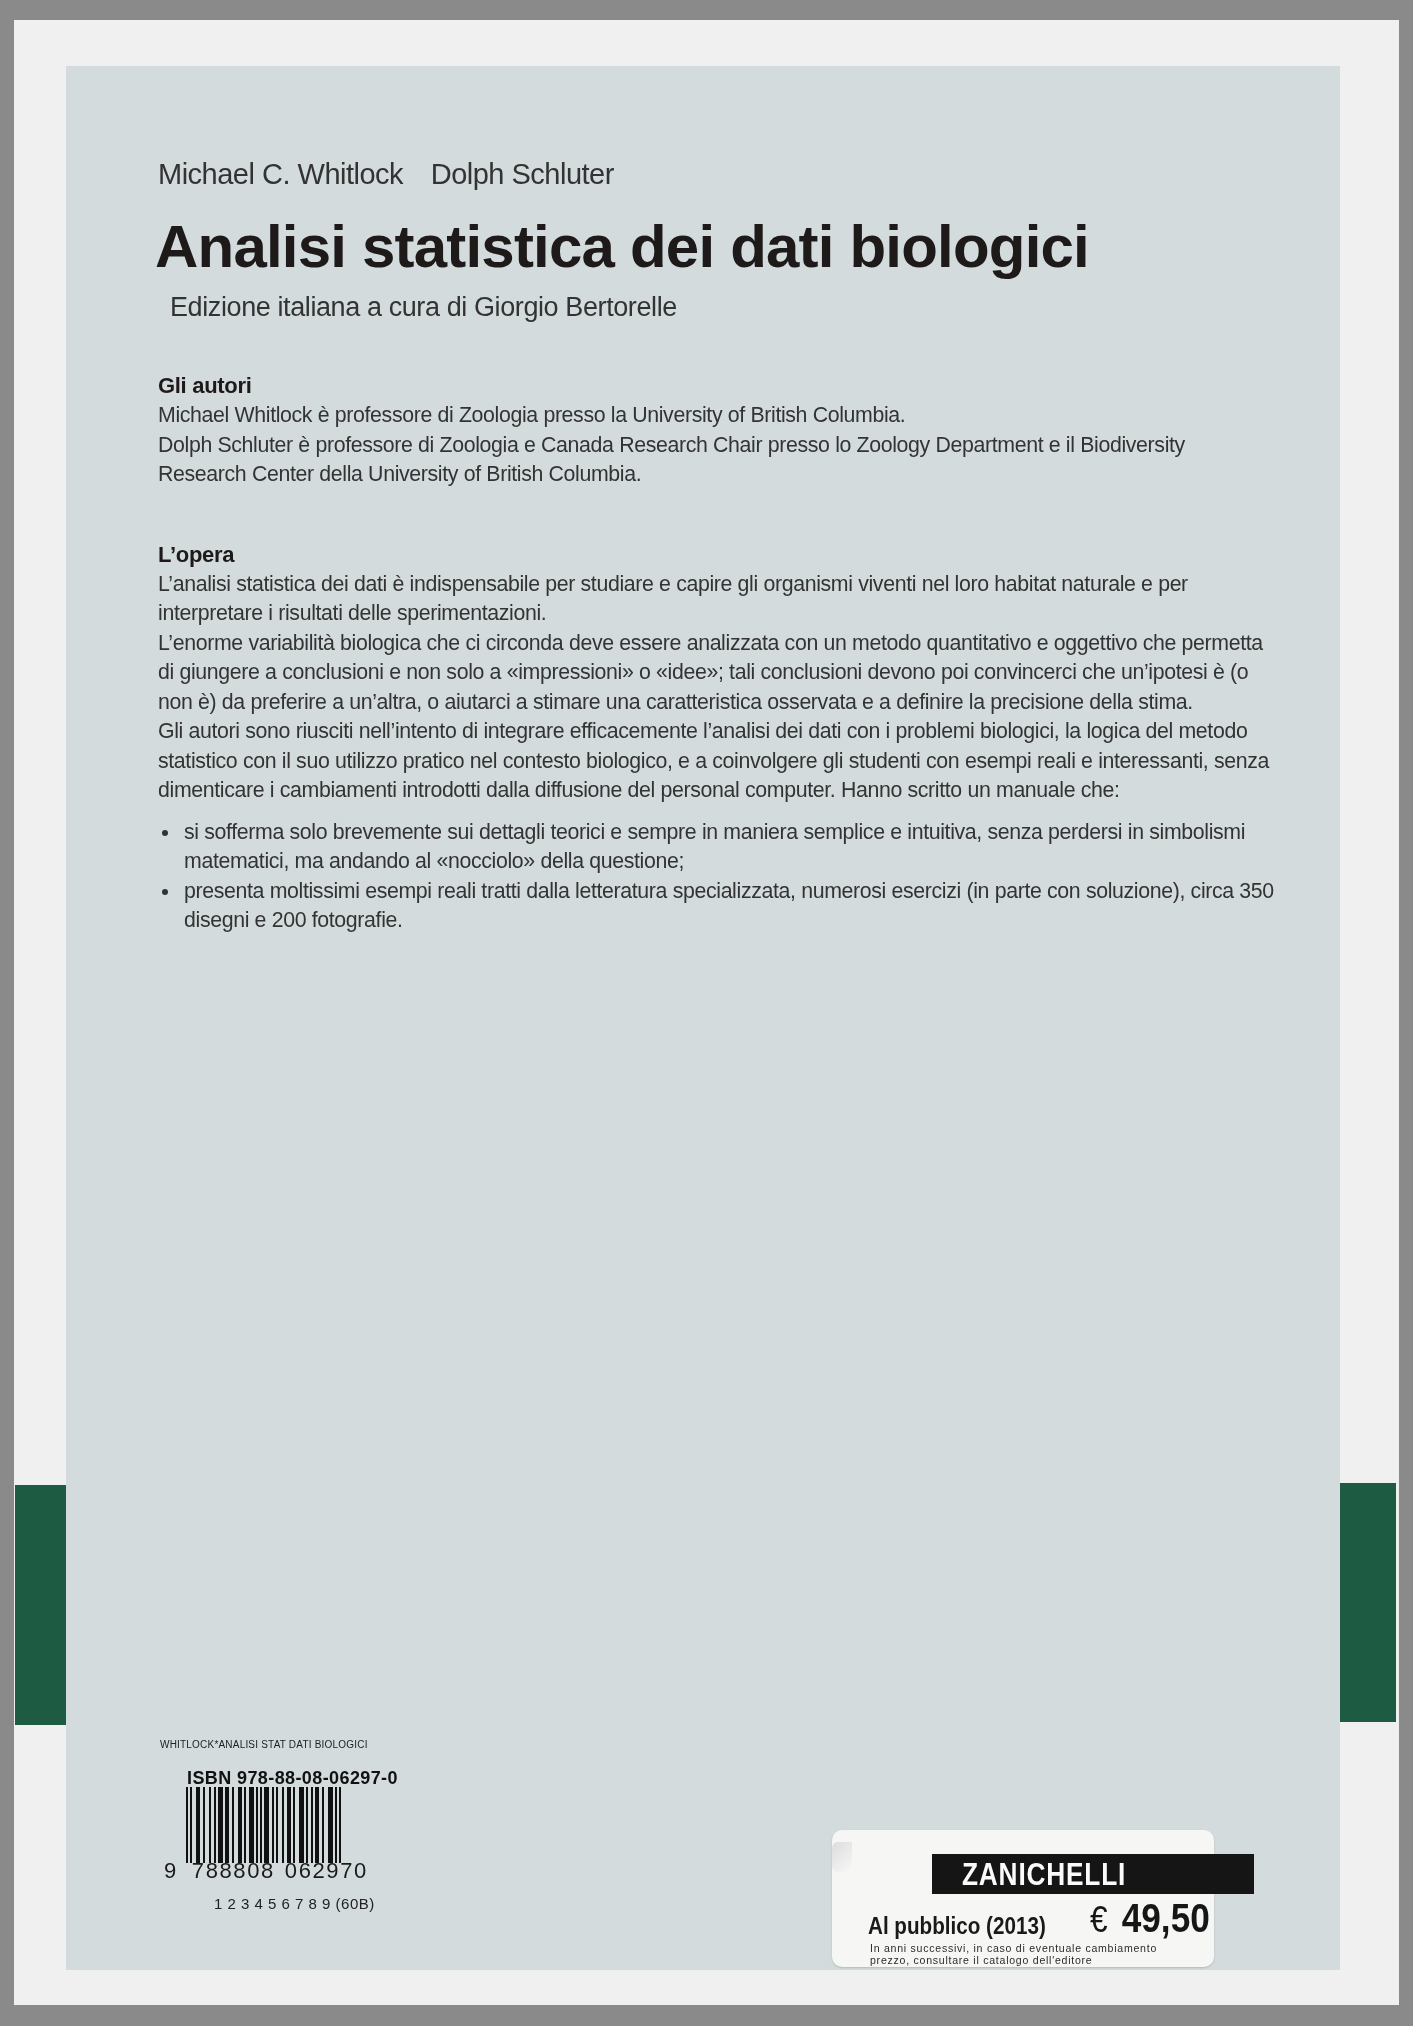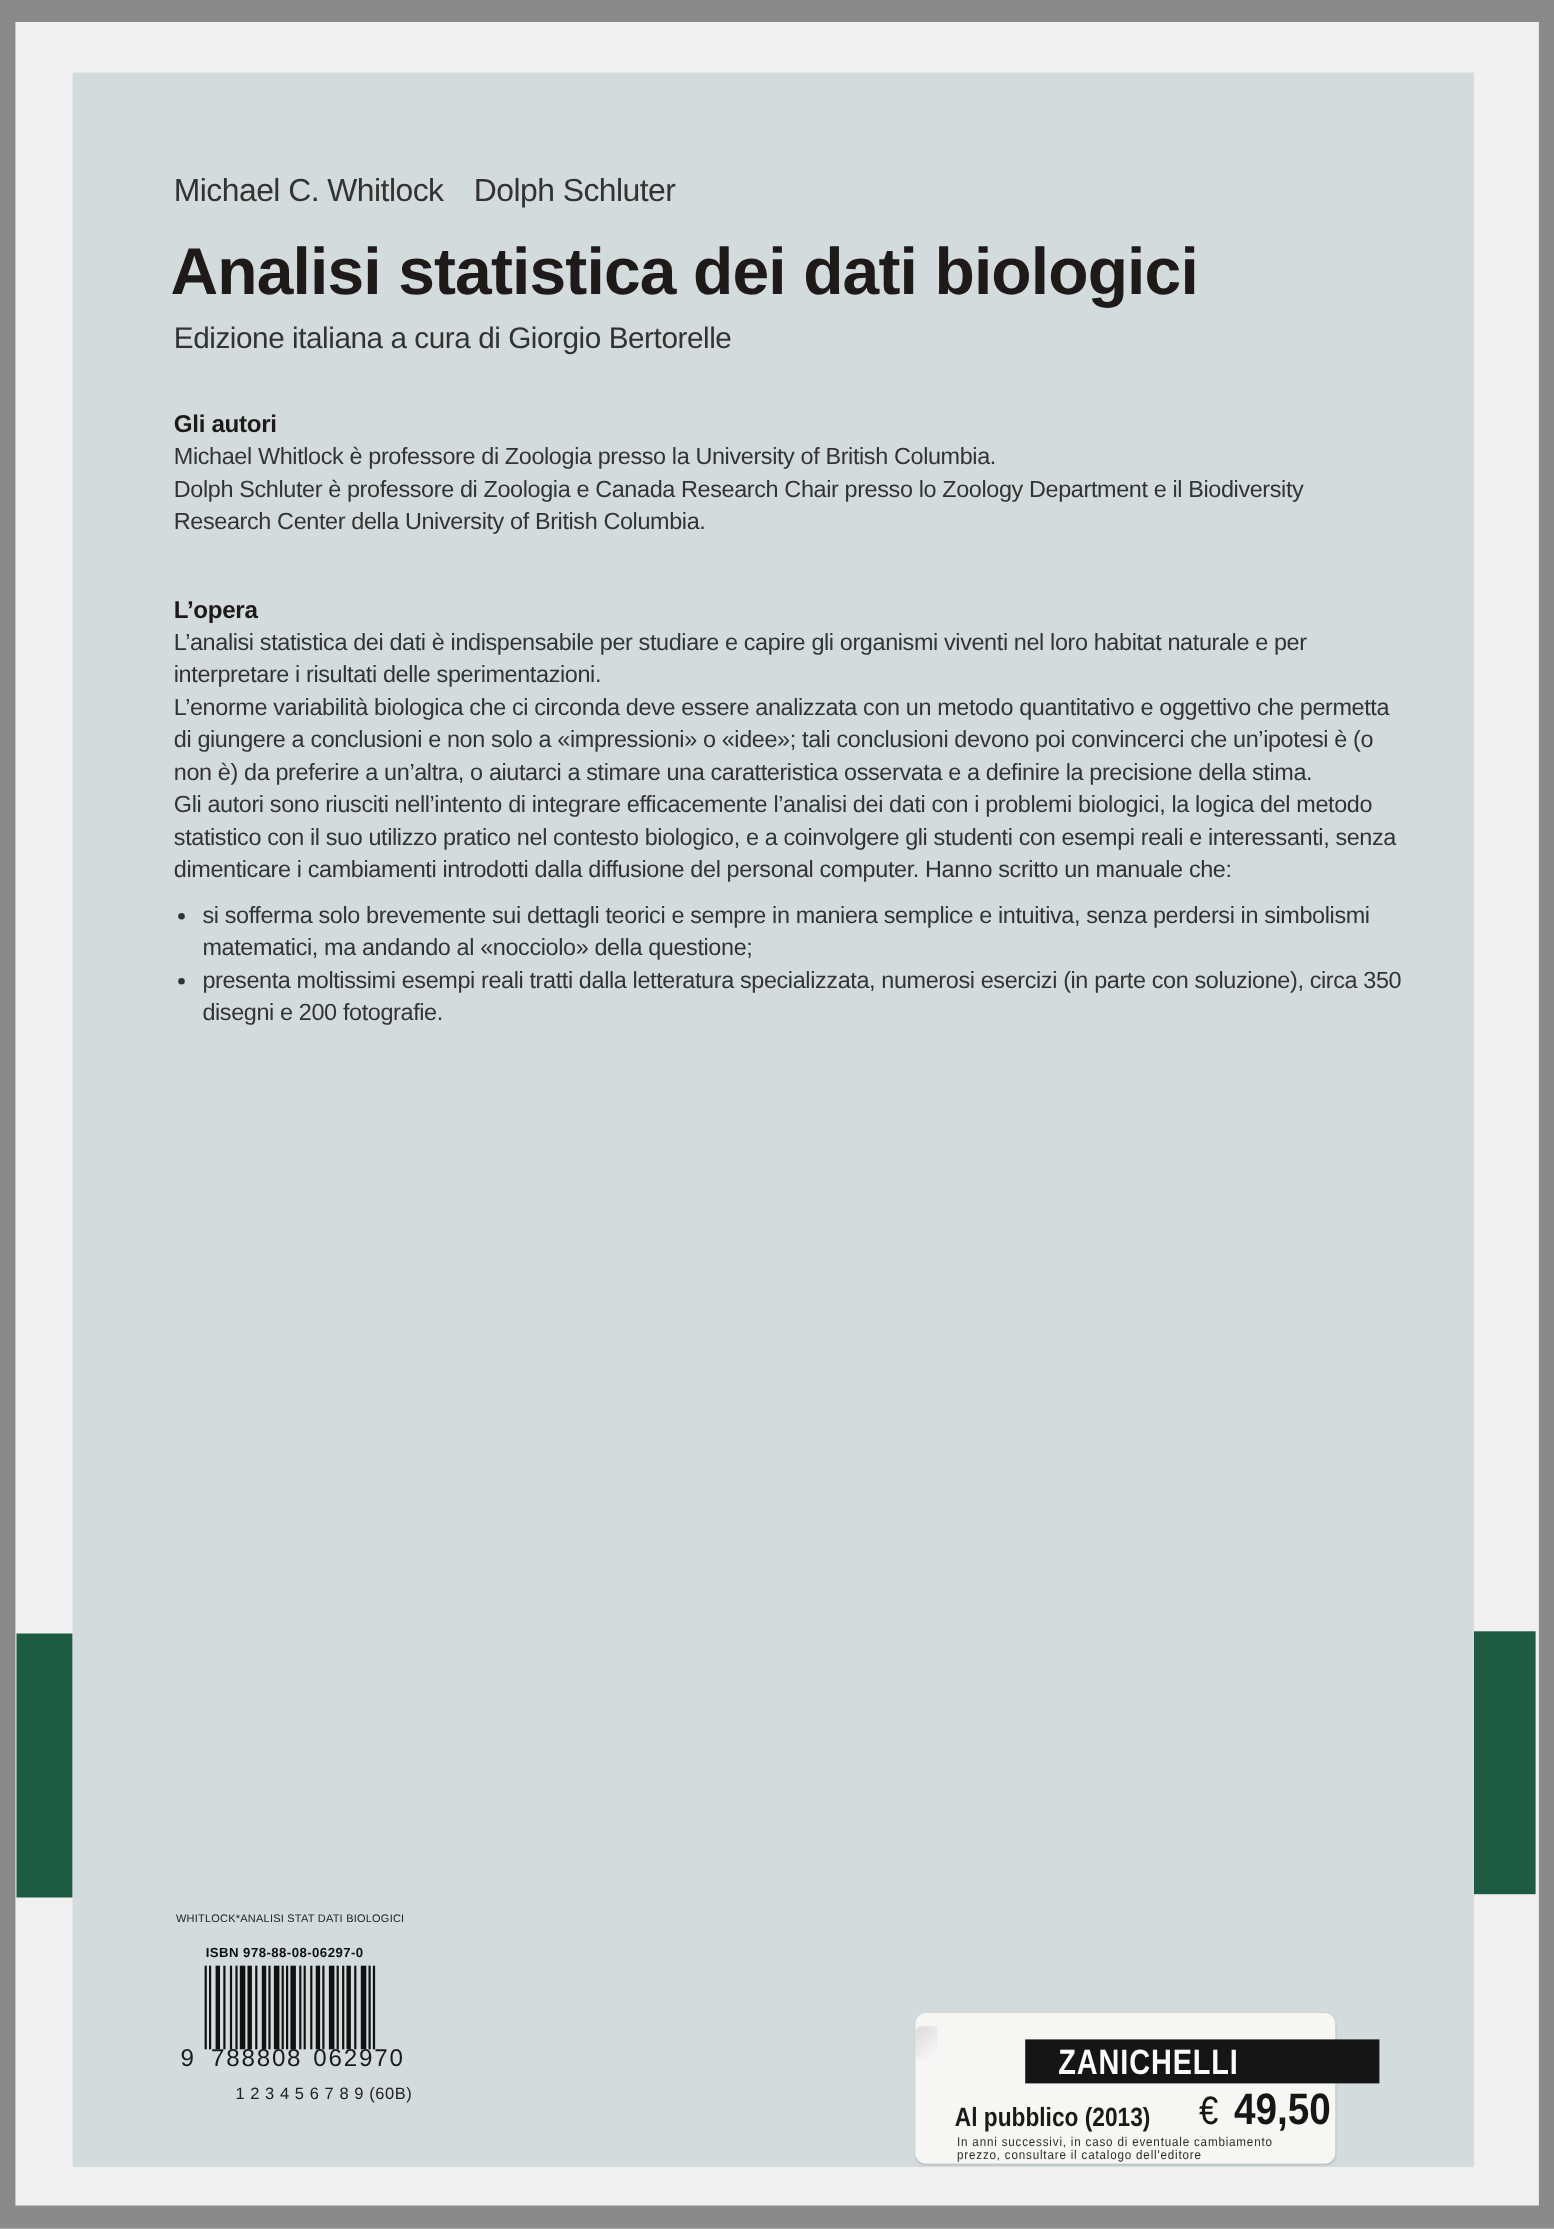--- a/index.html
+++ b/index.html
@@ -20,38 +20,38 @@
   .green-left { left: 15px; top: 1485px; width: 51px; height: 240px; }
   .green-right { left: 1340px; top: 1483px; width: 56px; height: 239px; }
 
   .content { position: absolute; left: 158px; top: 156px; width: 1120px; color: #2a2a2a; }
   .authors { font-size: 29px; letter-spacing: -0.5px; color: #333; margin: 0; line-height: 36px; }
   .authors span + span { margin-left: 20px; }
   .title {
     font-size: 60px; font-weight: bold; color: #1e1a1a; margin: 22px 0 0 -3px;
     letter-spacing: -0.8px; line-height: 66px;
   }
-  .subtitle { font-size: 27px; color: #333; margin: 12px 0 0 0; letter-spacing: -0.4px; }
+  .subtitle { font-size: 27px; color: #333; margin: 12px 0 0 12px; letter-spacing: -0.4px; }
 
   .section { margin-top: 48px; }
   .section-heading { font-size: 22px; font-weight: bold; color: #1e1a1a; margin: 0; line-height: 30px; letter-spacing: -0.3px; }
   .para { font-size: 21.3px; line-height: 29.5px; color: #333; margin: 0; letter-spacing: -0.35px; }
   .section.opera { margin-top: 50px; }
   ul.bullets { list-style: none; padding: 0; margin: 12px 0 0 0; }
   ul.bullets li { position: relative; padding-left: 26px; font-size: 21.3px; line-height: 29.5px; color: #333; letter-spacing: -0.35px; }
   ul.bullets li::before {
     content: ""; position: absolute; left: 4px; top: 12px; width: 6px; height: 6px;
     border-radius: 50%; background: #333;
   }
 
   .short-title {
     position: absolute; left: 160px; top: 1739px; font-size: 10px; color: #222; letter-spacing: 0.2px;
   }
   .isbn {
-    position: absolute; left: 187px; top: 1768px; font-size: 12px; font-weight: bold; color: #111; letter-spacing: 0.4px;
+    position: absolute; left: 187px; top: 1768px; font-size: 18px; font-weight: bold; color: #111; letter-spacing: 0.4px;
   }
   .barcode {
     position: absolute; left: 186px; top: 1787px; width: 184px; height: 76px;
     display: flex; align-items: stretch;
   }
   .barcode i { display: block; height: 100%; background: #111; }
   .barcode i.s { background: transparent; }
   .ean-digits {
     position: absolute; left: 164px; top: 1858px; font-size: 22px; color: #1a1a1a; letter-spacing: 1.6px;
   }

